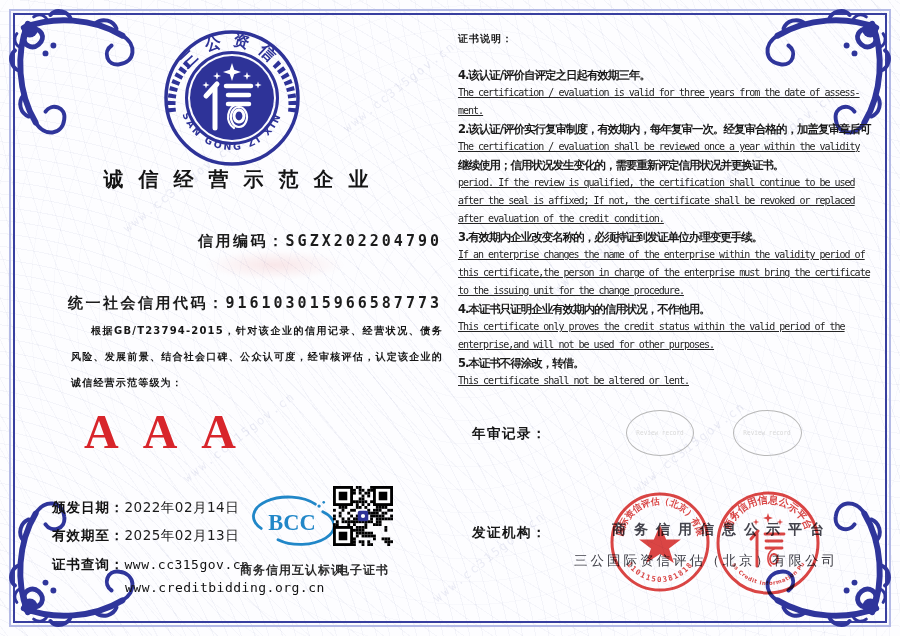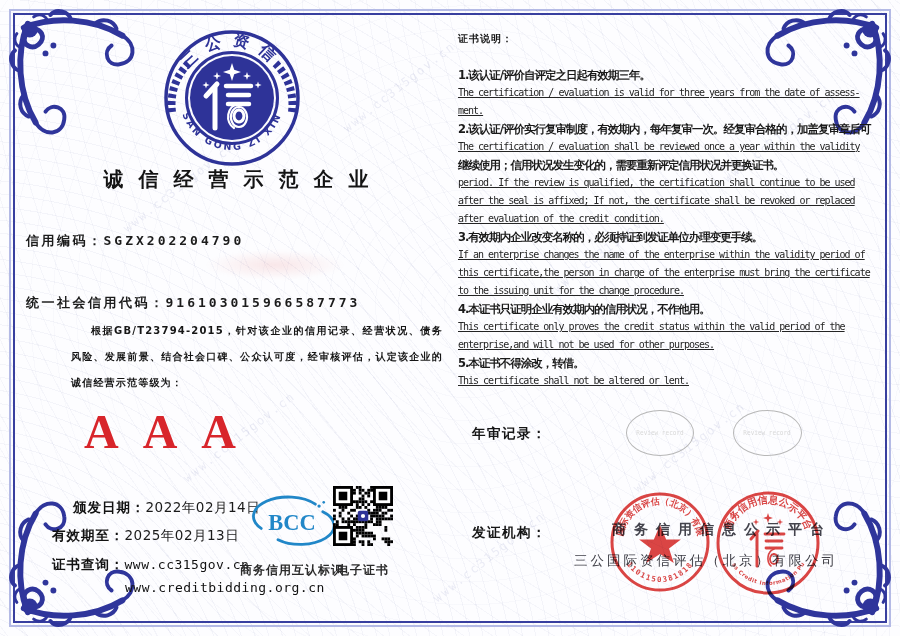--- a/index.html
+++ b/index.html
@@ -21,38 +21,38 @@
   .fl-tl{left:8px;top:8px;}
   .fl-tr{right:8px;top:8px;transform:scaleX(-1);}
   .fl-bl{left:8px;bottom:8px;transform:scaleY(-1);}
   .fl-br{right:8px;bottom:8px;transform:scale(-1,-1);}
   .abs{position:absolute;z-index:3;}
   
   .logo-svg{left:160px;top:26px;width:144px;height:144px;}
   .title{left:40px;top:166px;width:392px;text-align:center;
          font-family:"Liberation Serif","DejaVu Serif",serif;font-weight:bold;
          font-size:20px;letter-spacing:15px;text-indent:15px;color:#141414;}
-  .code-line{left:26px;width:398px;text-align:left;font-size:13px;font-weight:bold;
+  .code-line{left:44px;width:398px;text-align:right;font-size:15px;font-weight:bold;
              letter-spacing:2.5px;color:#1c1c1c;}
   .code-line .mono{font-family:"DejaVu Sans Mono",monospace;letter-spacing:3px;}
   .cc{top:232px;}
   .uscc{top:294px;}
   .pink-smudge{left:205px;top:250px;width:140px;height:30px;
      background:radial-gradient(ellipse at center, rgba(225,110,110,.16), rgba(225,110,110,0) 70%);
      filter:blur(1.5px);}
   .paragraph{left:71px;top:318px;width:372px;font-size:10px;font-weight:bold;
              line-height:26px;letter-spacing:1.2px;text-align:justify;text-indent:2em;color:#161616;}
   .grade{left:60px;top:404px;width:330px;text-align:left;
          font-family:"Liberation Serif","DejaVu Serif",serif;font-weight:bold;
          font-size:48px;letter-spacing:24px;text-indent:24px;color:#d8252b;}
   .info-row{left:52px;font-size:13.5px;white-space:nowrap;}
   .info-row .lbl{font-weight:bold;letter-spacing:1px;color:#121212;}
   .info-row .val{letter-spacing:.5px;color:#1a1a1a;}
   .info-row .url{font-family:"DejaVu Sans Mono",monospace;font-size:13px;letter-spacing:.5px;}
-  .r1{top:499px;margin-left:21px;} .r2{top:527px;} .r3{top:556px;}
+  .r1{top:499px;} .r2{top:527px;} .r3{top:556px;}
   .r4{top:579px;left:125px;}
   .bcc-svg{left:250px;top:492px;width:84px;height:58px;}
   .qr-svg{left:333px;top:486px;width:60px;height:60px;}
   .mark-caption{top:562px;font-size:12px;font-weight:bold;color:#2a2a2a;letter-spacing:1px;text-align:center;}
   .cap-bcc{left:236px;width:112px;}
   .cap-qr{left:330px;width:66px;}
   
   .notes-head{left:458px;top:32px;font-size:10px;font-weight:bold;letter-spacing:1px;color:#151515;}
   .notes{left:458px;top:66px;width:412px;}
   .note-line{height:18px;line-height:18px;white-space:nowrap;}
@@ -342,21 +342,21 @@
       <rect x="35.285714285714285" y="54.28571428571429" width="2.7142857142857144" height="2.7142857142857144" fill="#000"></rect>
       <rect x="51.57142857142858" y="54.28571428571429" width="2.7142857142857144" height="2.7142857142857144" fill="#000"></rect>
       <rect x="23.5" y="23.5" width="10" height="10" rx="2" fill="#2e3398"></rect>
       <circle cx="28.5" cy="28.5" r="2" fill="#fff"></circle>
     </svg>
   <div class="abs mark-caption cap-bcc">商务信用互认标识</div>
   <div class="abs mark-caption cap-qr">电子证书</div>
 
   <div class="abs notes-head">证书说明：</div>
   <div class="abs notes">
-      <div class="note-line cn">1.该认证/评价自评定之日起有效期三年。</div>
+      <div class="note-line cn">4.该认证/评价自评定之日起有效期三年。</div>
       <div class="note-line en">The certification / evaluation is valid for three years from the date of assess-</div>
       <div class="note-line en">ment.</div>
       <div class="note-line cn">2.该认证/评价实行复审制度，有效期内，每年复审一次。经复审合格的，加盖复审章后可</div>
       <div class="note-line en">The certification / evaluation shall be reviewed once a year within the validity</div>
       <div class="note-line cn">继续使用；信用状况发生变化的，需要重新评定信用状况并更换证书。</div>
       <div class="note-line en">period. If the review is qualified,  the certification shall continue to be used</div>
       <div class="note-line en">after the seal is affixed; If not, the certificate shall be revoked or replaced</div>
       <div class="note-line en">after evaluation of the credit condition.</div>
       <div class="note-line cn">3.有效期内企业改变名称的，必须持证到发证单位办理变更手续。</div>
       <div class="note-line en">If an enterprise changes the name of the enterprise within the validity period of</div>

